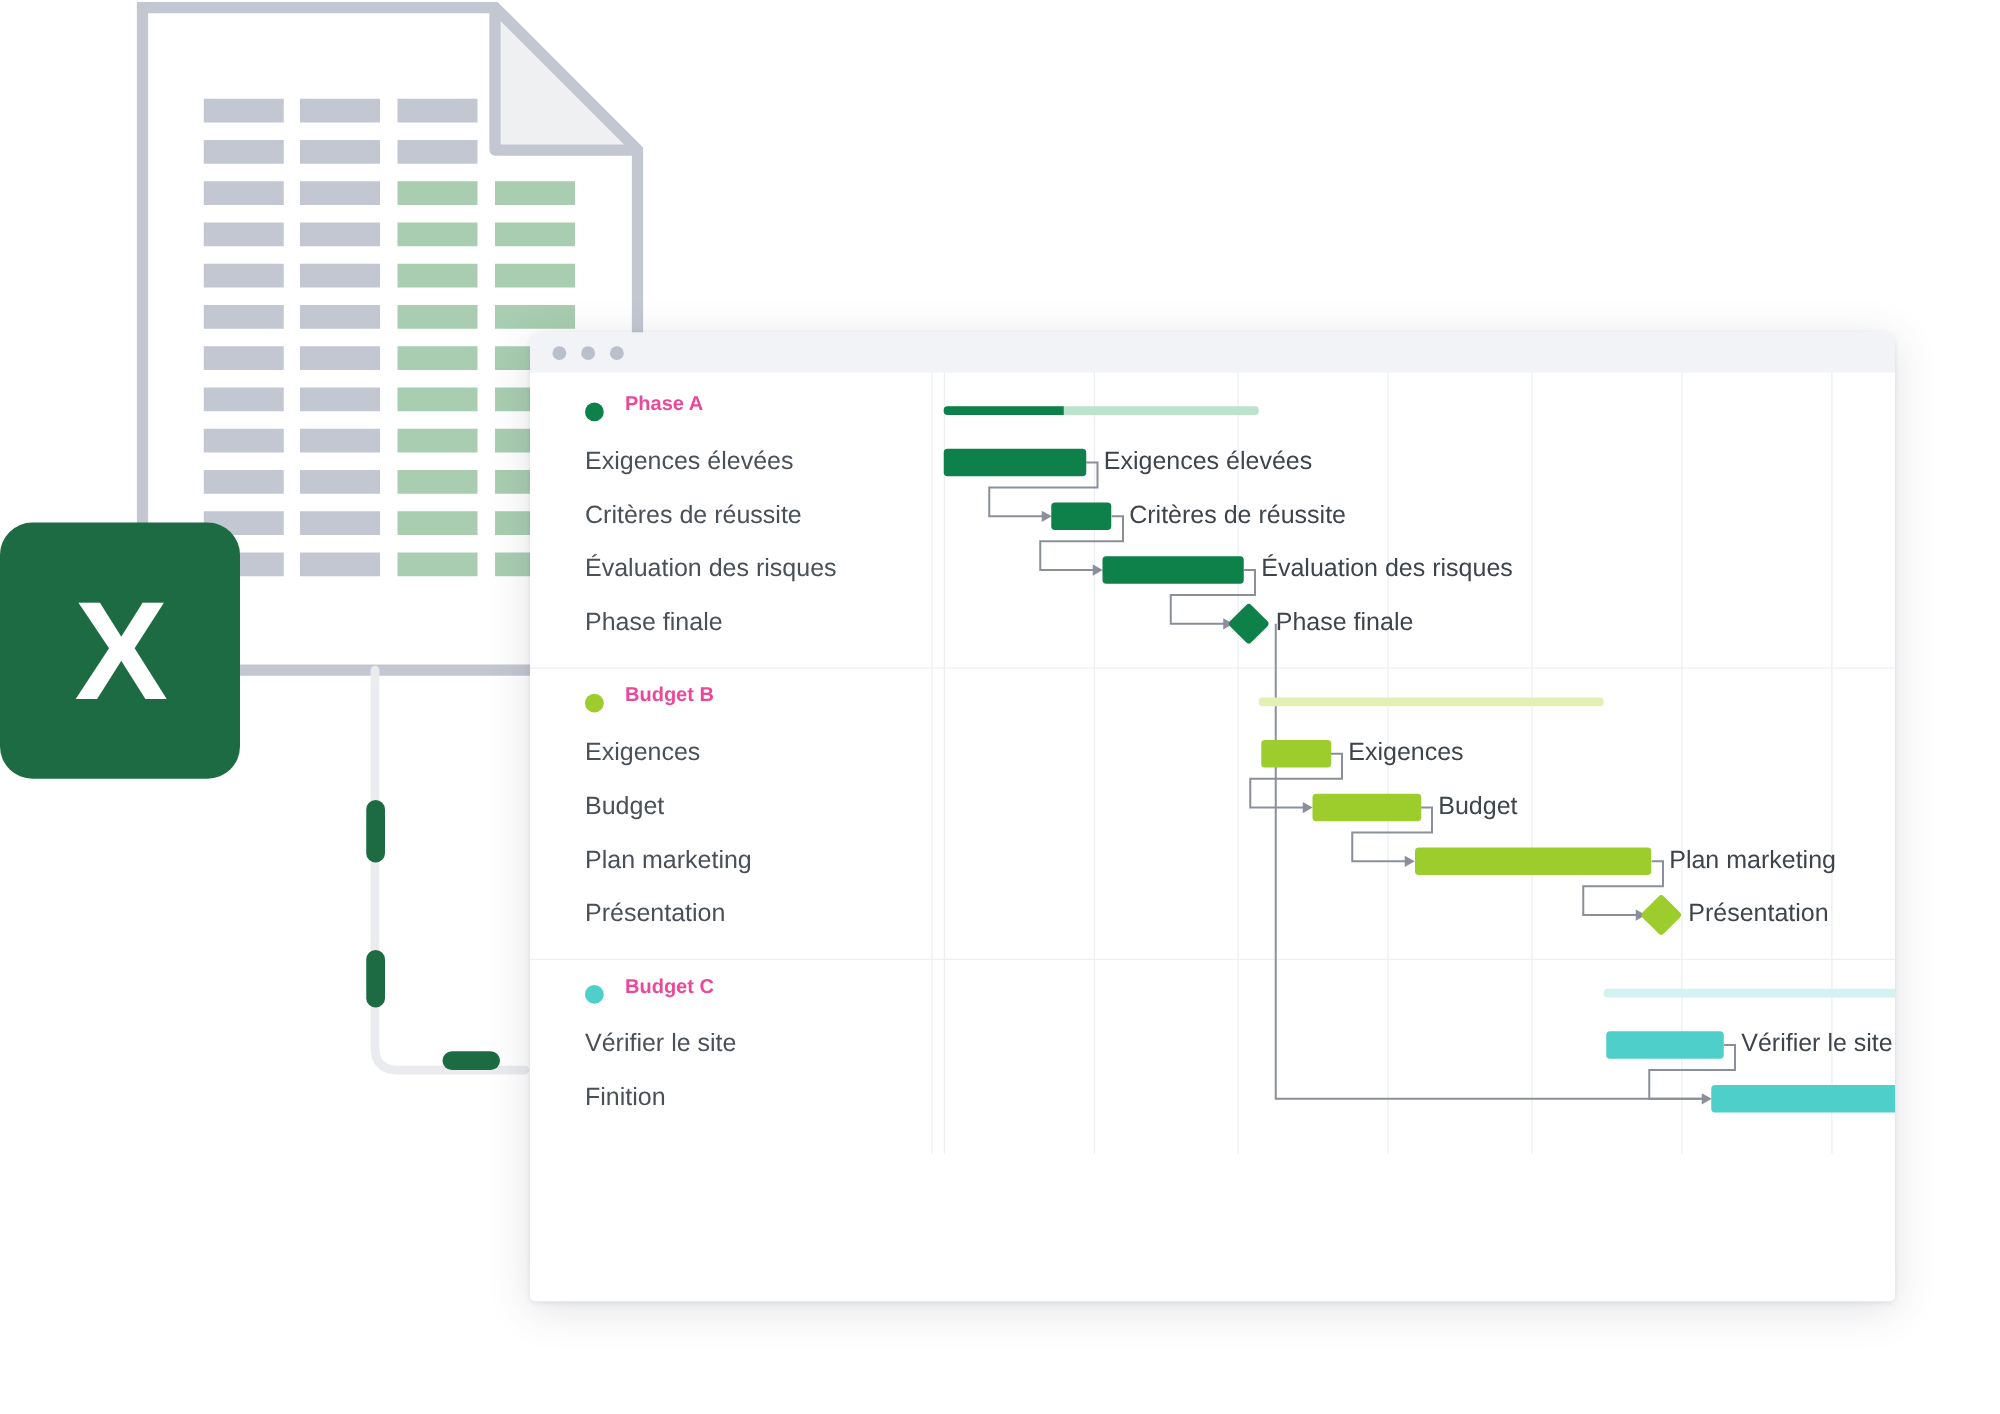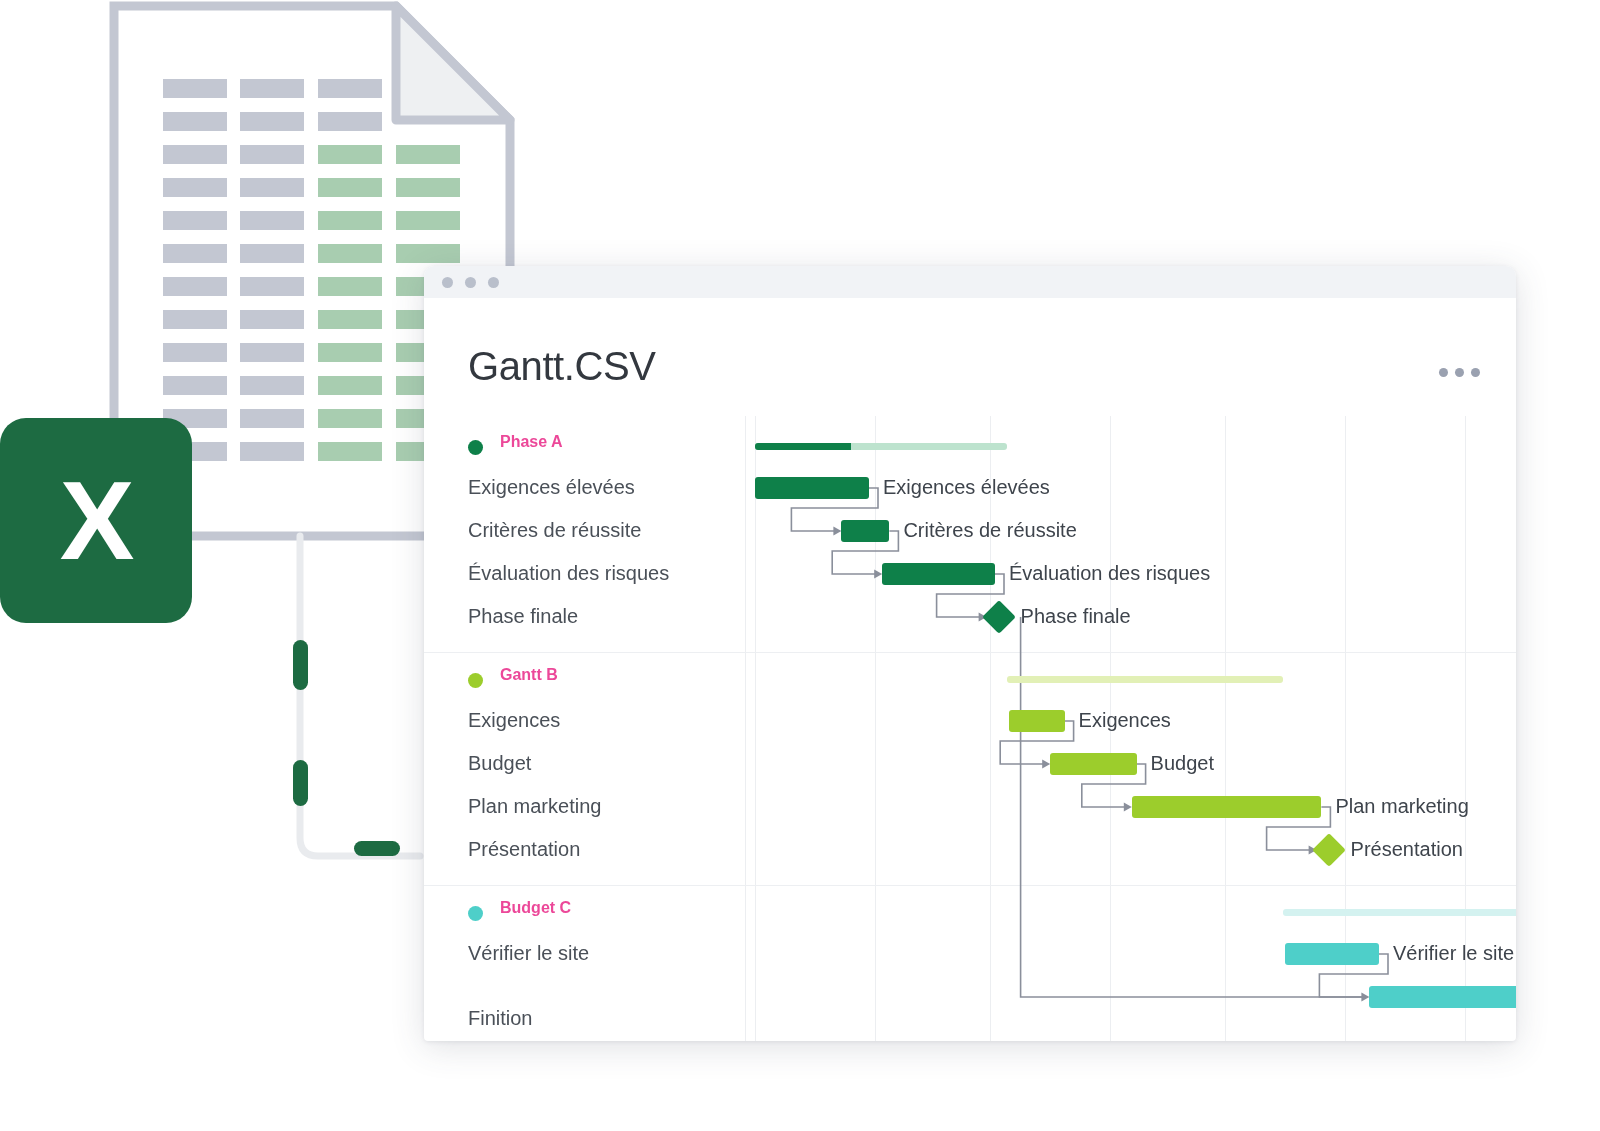--- a/index.html
+++ b/index.html
@@ -156,28 +156,20 @@
   </div>
 
   <div id="gantt-window">
 
     <div id="window-titlebar">
       <span class="tdot"></span>
       <span class="tdot"></span>
       <span class="tdot"></span>
     </div>
 
-    <div id="gantt-head">
-      <div id="gantt-title">Gantt.CSV</div>
-      <div id="more-menu">
-        <span class="mdot"></span>
-        <span class="mdot"></span>
-        <span class="mdot"></span>
-      </div>
-    </div>
 
     <div id="chart-body">
       <div id="grid-layer">
           <div class="vgrid" style="left: 321px;"></div>
           <div class="vgrid" style="left: 331px;"></div>
           <div class="vgrid" style="left: 451px;"></div>
           <div class="vgrid" style="left: 566px;"></div>
           <div class="vgrid" style="left: 686px;"></div>
           <div class="vgrid" style="left: 801px;"></div>
           <div class="vgrid" style="left: 921px;"></div>
@@ -186,29 +178,29 @@
           <div class="hsep" style="top: 469px;"></div>
         </div>
       <div id="rows-layer">
           <div class="phasedot" style="top: 24px; background: rgb(14, 128, 73);"></div>
           <div class="rowlabel phase" style="top: 17px;">Phase A</div>
           <div class="rowlabel" style="top: 60px;">Exigences élevées</div>
           <div class="rowlabel" style="top: 103px;">Critères de réussite</div>
           <div class="rowlabel" style="top: 146px;">Évaluation des risques</div>
           <div class="rowlabel" style="top: 189px;">Phase finale</div>
           <div class="phasedot" style="top: 257px; background: rgb(156, 205, 44);"></div>
-          <div class="rowlabel phase" style="top: 250px;">Gantt B</div>
+          <div class="rowlabel phase" style="top: 250px;">Budget B</div>
           <div class="rowlabel" style="top: 293px;">Exigences</div>
           <div class="rowlabel" style="top: 336px;">Budget</div>
           <div class="rowlabel" style="top: 379px;">Plan marketing</div>
           <div class="rowlabel" style="top: 422px;">Présentation</div>
           <div class="phasedot" style="top: 490px; background: rgb(78, 207, 201);"></div>
           <div class="rowlabel phase" style="top: 483px;">Budget C</div>
           <div class="rowlabel" style="top: 526px;">Vérifier le site</div>
-          <div class="rowlabel" style="top: 569px; margin-top: 22px;">Finition</div>
+          <div class="rowlabel" style="top: 569px;">Finition</div>
         </div>
       <svg id="links-svg" viewBox="0 0 1092 625" xmlns="http://www.w3.org/2000/svg">
           <path d="M445 72 L454 72 L454 92 L367.4 92 L367.4 115 L414.4 115" class="link"></path>
           <path d="M417.4 115 l-8 -4.5 l0 9 z" fill="#8a8f9b"></path>
           <path d="M465.4 115 L474.4 115 L474.4 135 L408.2 135 L408.2 158 L455.2 158" class="link"></path>
           <path d="M458.2 158 l-8 -4.5 l0 9 z" fill="#8a8f9b"></path>
           <path d="M571 158 L580 158 L580 178 L512.5999999999999 178 L512.5999999999999 201 L559.5999999999999 201" class="link"></path>
           <path d="M562.5999999999999 201 l-8 -4.5 l0 9 z" fill="#8a8f9b"></path>
           <path d="M640.6 305 L649.6 305 L649.6 325 L576.2 325 L576.2 348 L623.2 348" class="link"></path>
           <path d="M626.2 348 l-8 -4.5 l0 9 z" fill="#8a8f9b"></path>

